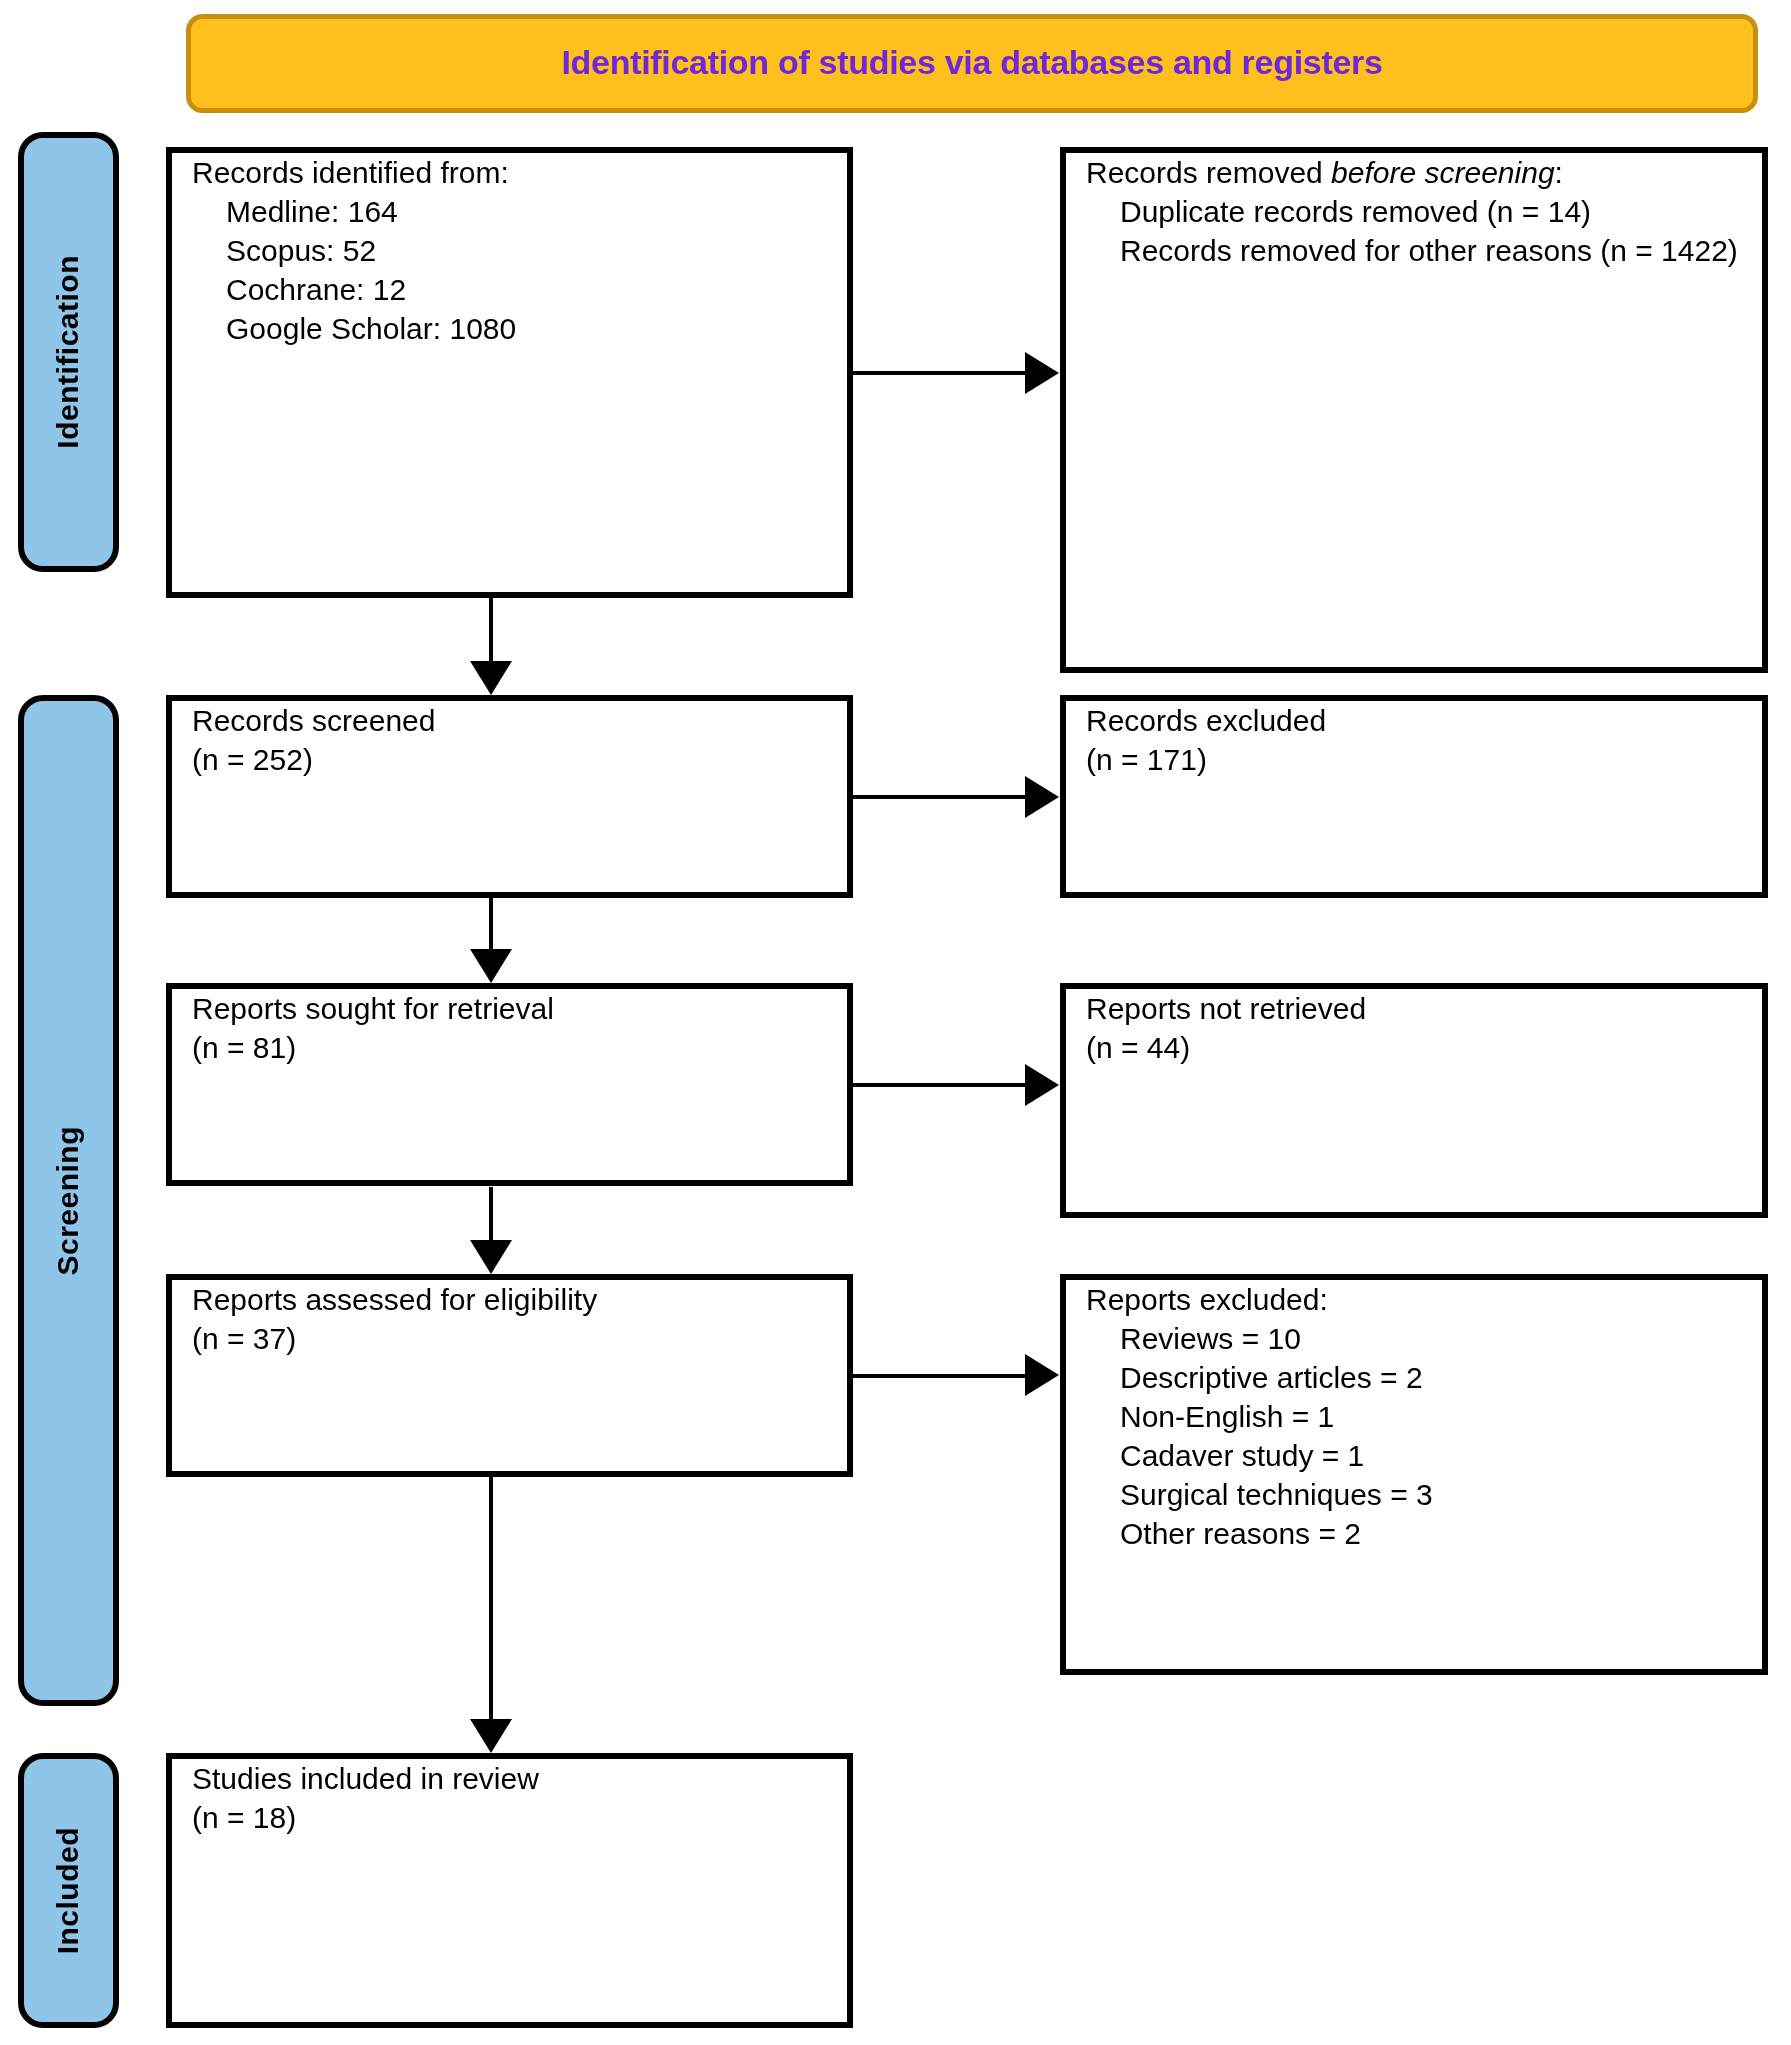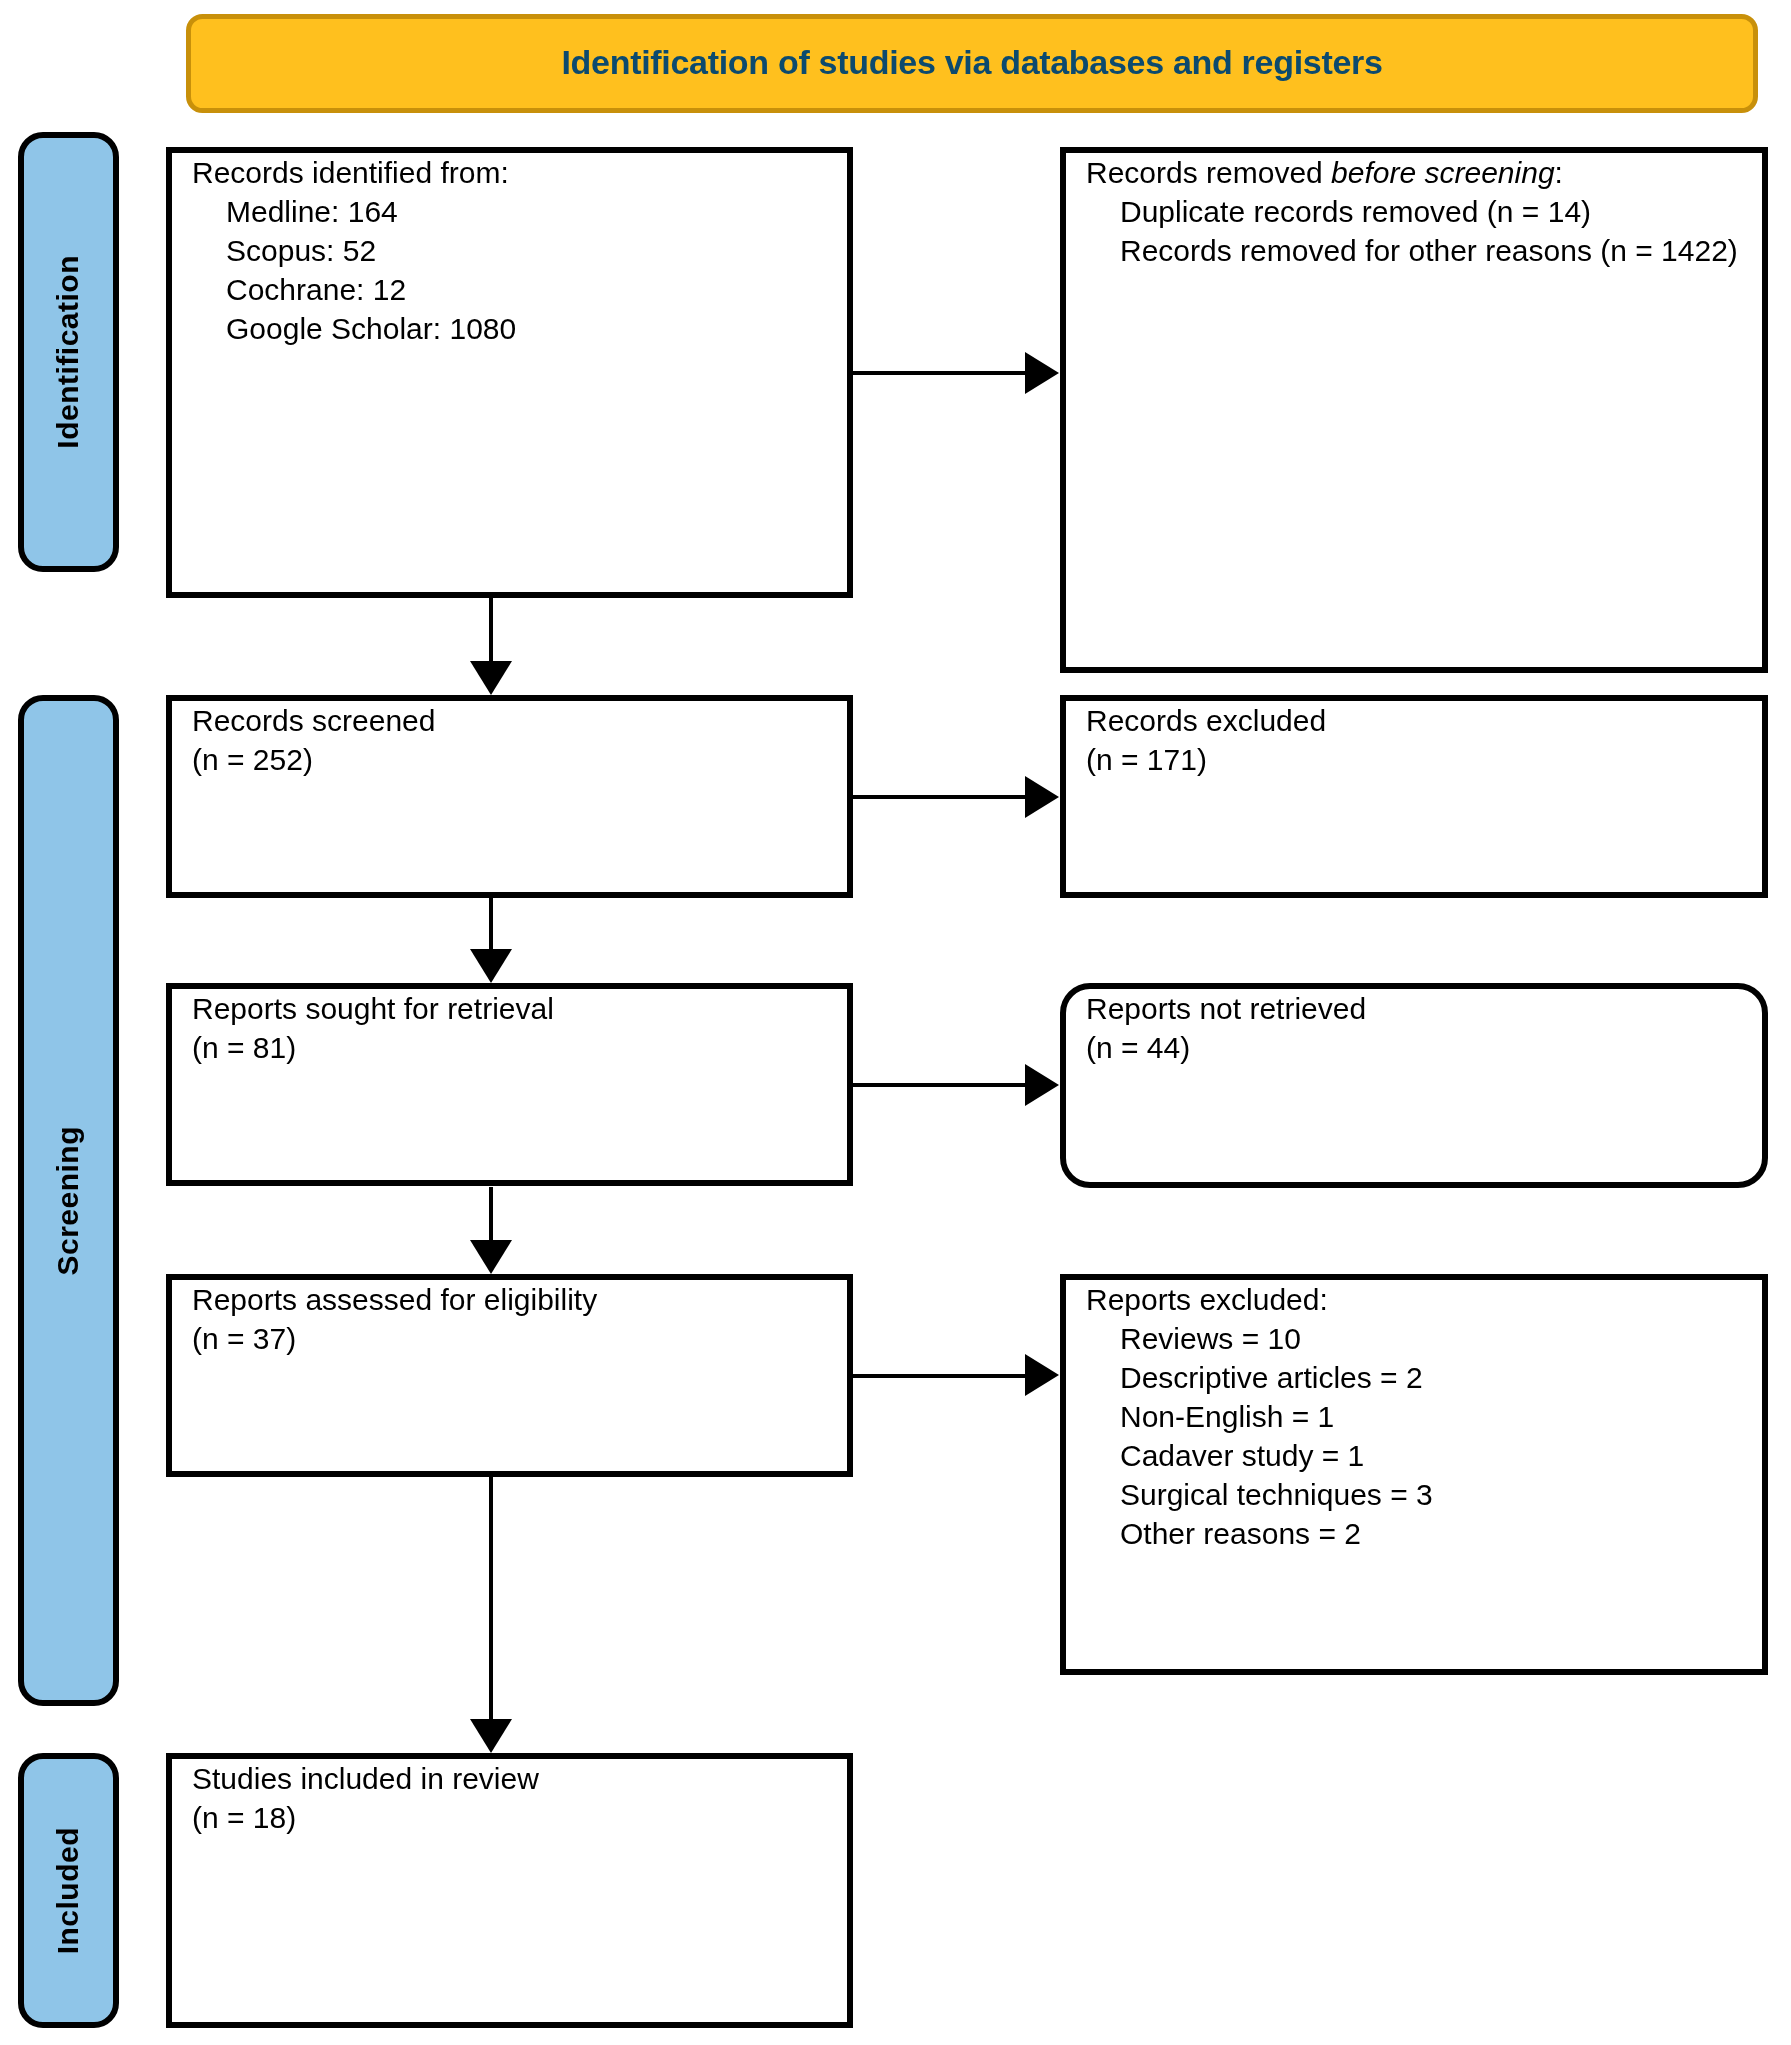--- a/index.html
+++ b/index.html
@@ -21,21 +21,21 @@
     width:1572px; height:99px;
     background:#FFC01E;
     border:5px solid #C8900A;
     border-radius:16.5px;
     box-sizing:border-box;
     display:flex; align-items:center; justify-content:center;
   }
   .banner-text{
     font-size:34px;
     font-weight:bold;
-    color:#0c4a6e;
+    color:#6d28d9;
     letter-spacing:-0.3px;
     text-align:center;
     line-height:1.1;
   }
 
   
   .stage-label{
     position:absolute;
     left:17.6px;
     width:101px;
@@ -80,21 +80,21 @@
   
   #box-identified     { left:166px;  top:147px;  width:687px; height:451px; }
   #box-screened       { left:166px;  top:695px; width:687px; height:203px; }
   #box-sought         { left:166px;  top:983px; width:687px; height:203px; }
   #box-assessed       { left:166px;  top:1274px; width:687px; height:203px; }
   #box-included       { left:166px;  top:1753px; width:687px; height:275px; }
 
   
   #box-removed        { left:1060px; top:147px;  width:708px; height:526px; }
   #box-excluded-recs  { left:1060px; top:695px; width:708px; height:203px; }
-  #box-notretrieved   { left:1060px; top:983px; width:708px; height:205px;border-radius:30px; }
+  #box-notretrieved   { left:1060px; top:983px; width:708px; height:235px; }
   #box-reports-excl   { left:1060px; top:1274px; width:708px; height:401px; }
 
   
   .conn{ position:absolute; }
   .vline{ width:3.8px; background:#000000; left:489px; }
   .vhead{
     position:absolute; left:470px;
     width:0;height:0;
     border-left:21px solid transparent;
     border-right:21px solid transparent;

